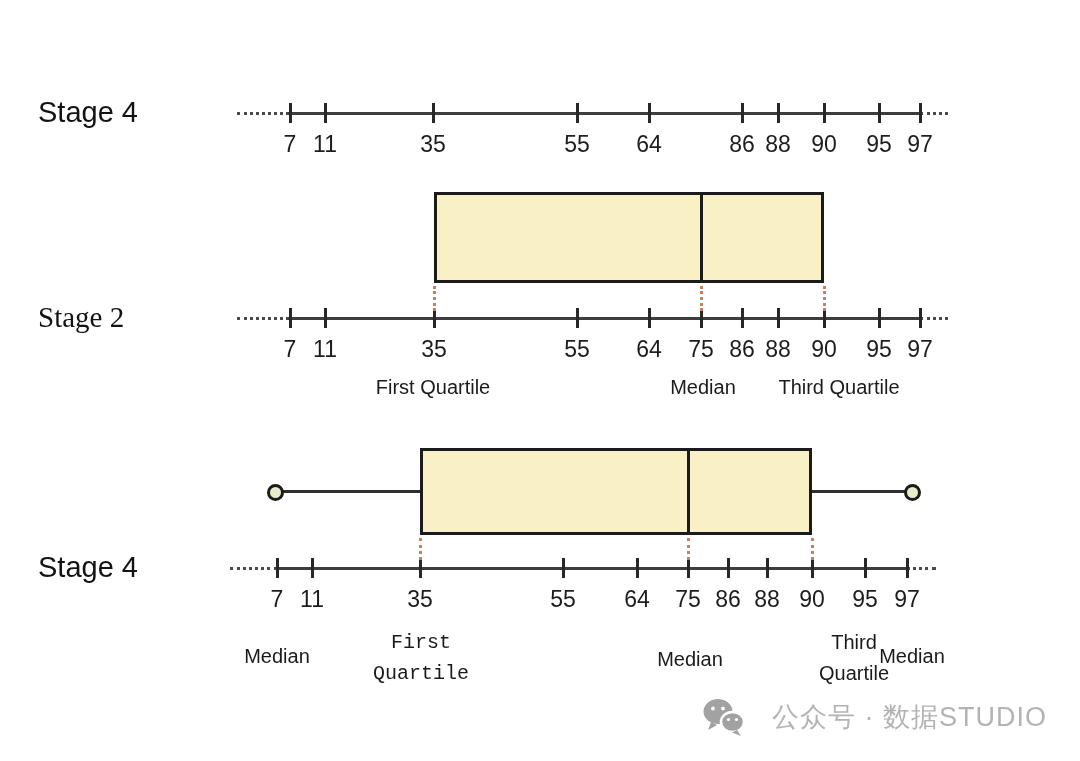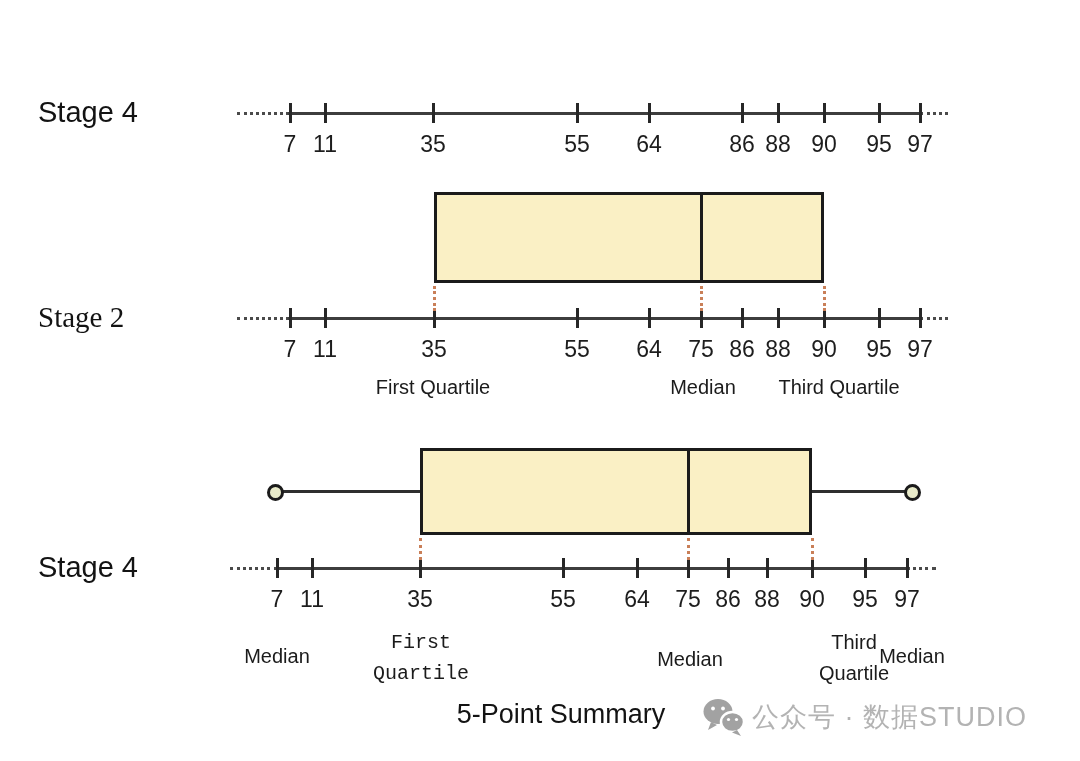--- a/index.html
+++ b/index.html
@@ -33,21 +33,21 @@
   }
   .ann{
     position:absolute;transform:translateX(-50%);font-size:20px;color:#1b1b1b;
     text-align:center;white-space:pre-line;line-height:31px;
   }
   .footer-label{
     position:absolute;left:561px;top:699px;transform:translateX(-50%);
     font-size:27px;font-weight:500;color:#131313;white-space:nowrap;
   }
   .watermark{
-    position:absolute;left:702px;top:697px;display:flex;align-items:center;gap:6px;
+    position:absolute;left:702px;top:697px;display:flex;align-items:center;gap:26px;
   }
   .wicon{display:inline-flex;}
   .wtext{font-size:27px;color:#b3b3b3;white-space:nowrap;letter-spacing:1px;}
 </style>
 </head>
 <body>
 
 <div class="canvas">
 
   <div id="figure">
@@ -148,21 +148,20 @@
       </div>
       <div class="ann" style="left: 277px; top: 641px;">Median</div>
       <div class="ann" style="left: 421px; top: 627px; font-family: Liberation Mono, monospace;">First
 Quartile</div>
       <div class="ann" style="left: 690px; top: 644px;">Median</div>
       <div class="ann" style="left: 854px; top: 627px;">Third
 Quartile</div>
       <div class="ann" style="left: 912px; top: 641px;">Median</div>
     </div>
 
-  <div class="footer-label">5-Point Summary</div>
 
   <div class="watermark">
     <span class="wicon">
       <svg width="44" height="40" viewBox="0 0 44 40" aria-hidden="true">
         <ellipse cx="16" cy="14.5" rx="14.5" ry="12.5" fill="#a2a2a2"></ellipse>
         <path d="M9 25 L6 33 L15 28 Z" fill="#a2a2a2"></path>
         <circle cx="11" cy="11.5" r="1.9" fill="#ffffff"></circle>
         <circle cx="21" cy="11.5" r="1.9" fill="#ffffff"></circle>
         <ellipse cx="30.5" cy="25" rx="11.5" ry="10" fill="#a2a2a2" stroke="#ffffff" stroke-width="2.5"></ellipse>
         <path d="M35 33 L39 39 L30 35.5 Z" fill="#a2a2a2"></path>

